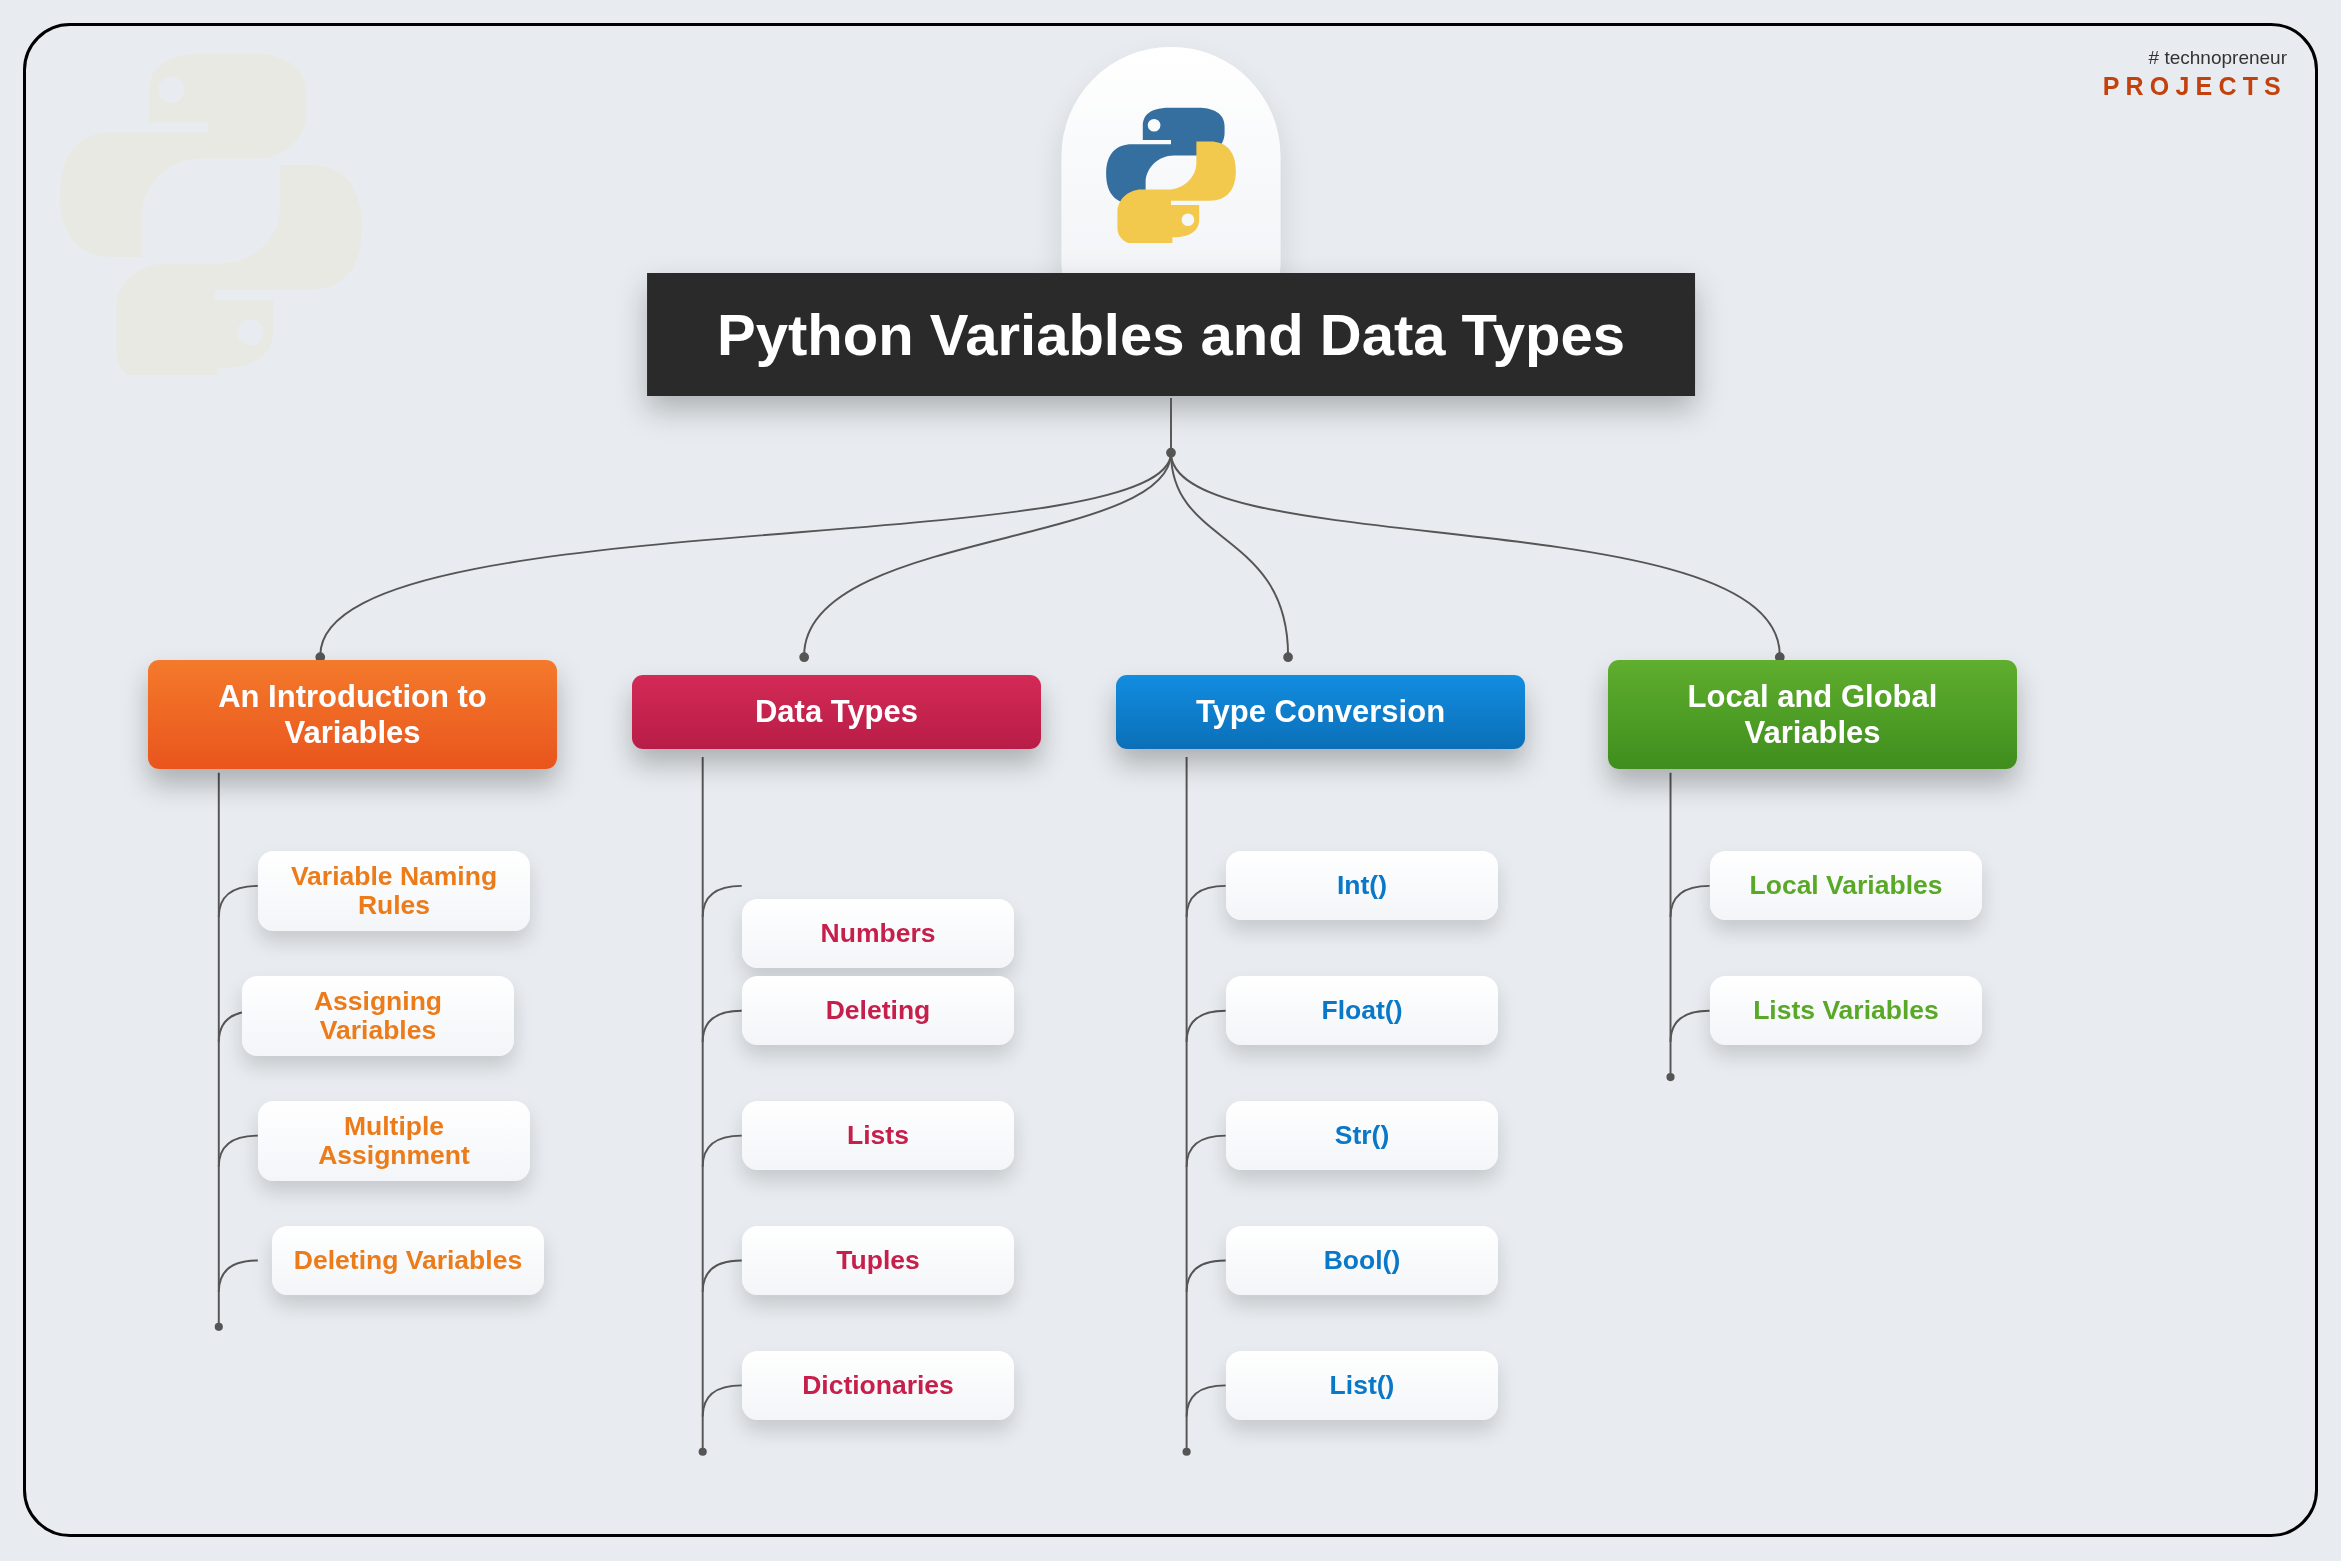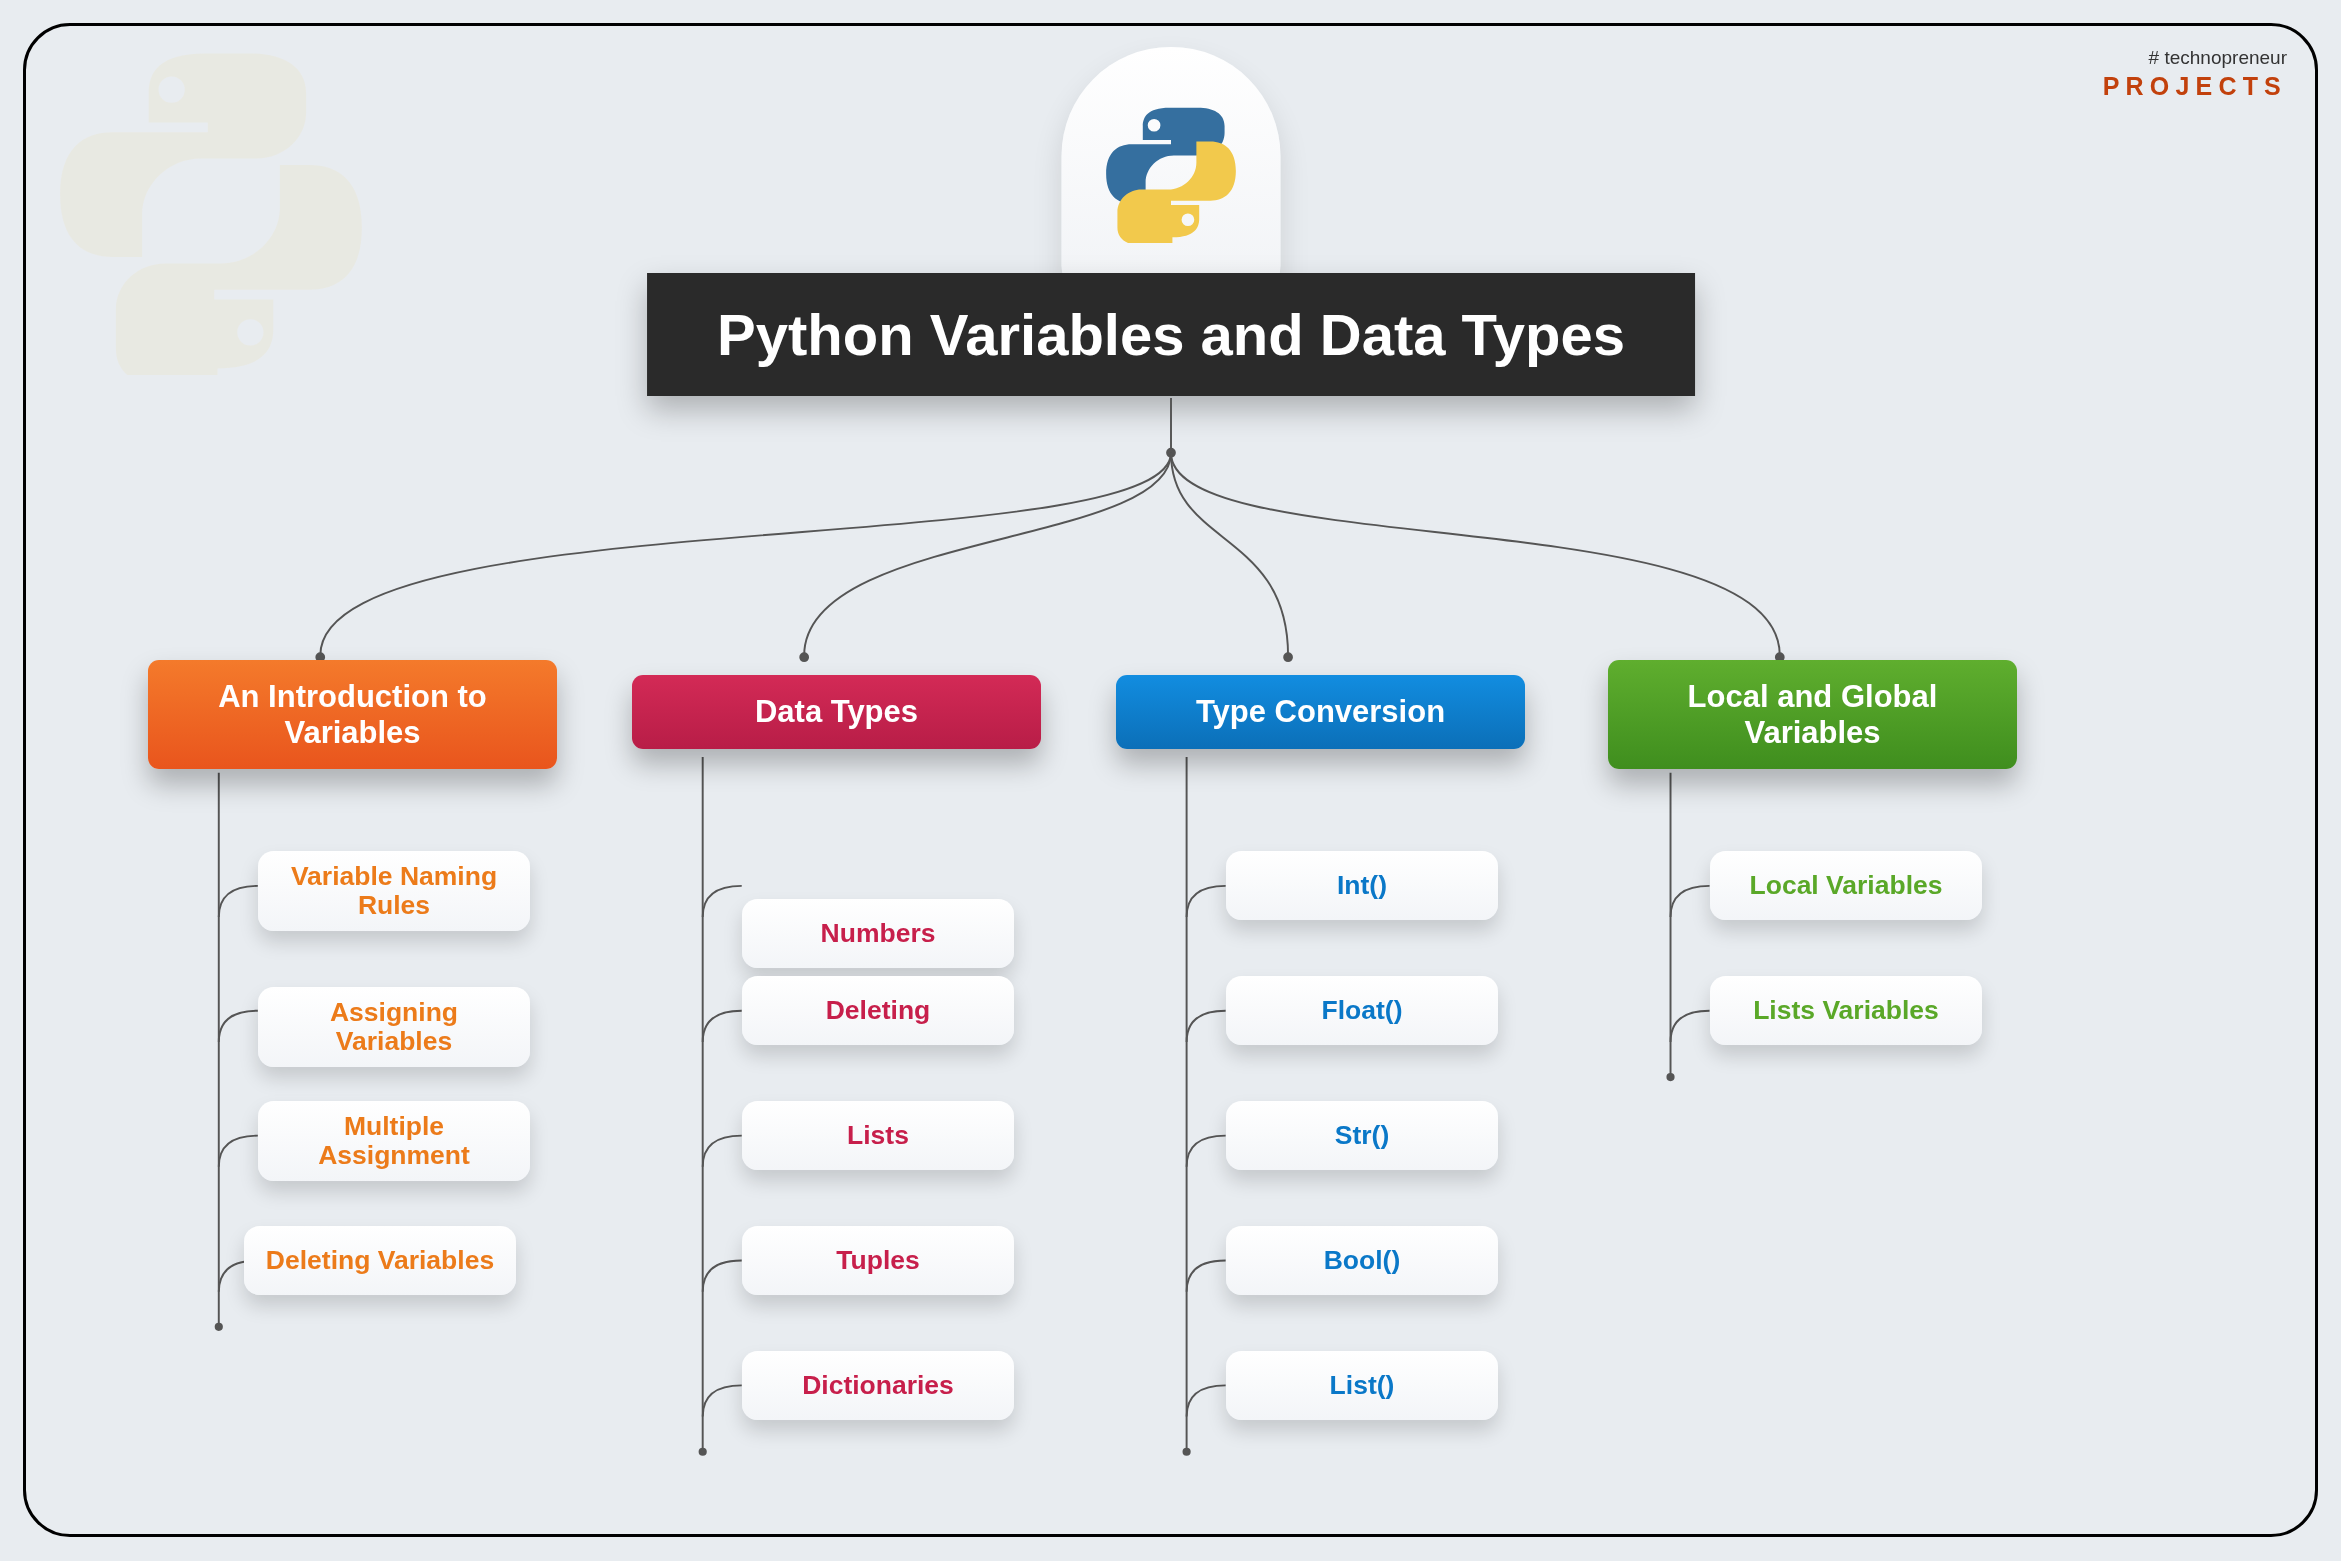--- a/index.html
+++ b/index.html
@@ -205,23 +205,23 @@
       <path d="M2140 1335 C 2140 1295, 2180 1295, 2190 1295"></path>
     </g>
 </svg>
 
 <div class="branch-header b-orange" style="left:148px; top:660px;">An Introduction to Variables</div>
 <div class="branch-header b-red" style="left:632px; top:675px;">Data Types</div>
 <div class="branch-header b-blue" style="left:1116px; top:675px;">Type Conversion</div>
 <div class="branch-header b-green" style="left:1608px; top:660px;">Local and Global Variables</div>
 
 <div class="child t-orange" style="left:258px; top:851px;">Variable Naming Rules</div>
-<div class="child t-orange" style="left:258px; top:976px;margin-top:11px;">Assigning Variables</div>
+<div class="child t-orange" style="left:242px; top:976px;">Assigning Variables</div>
 <div class="child t-orange" style="left:258px; top:1101px;">Multiple Assignment</div>
-<div class="child t-orange" style="left:244px; top:1226px;">Deleting Variables</div>
+<div class="child t-orange" style="left:272px; top:1226px;">Deleting Variables</div>
 
 <div class="child t-red" style="left:742px; top:851px;margin-top:48px;">Numbers</div>
 <div class="child t-red" style="left:742px; top:976px;">Deleting</div>
 <div class="child t-red" style="left:742px; top:1101px;">Lists</div>
 <div class="child t-red" style="left:742px; top:1226px;">Tuples</div>
 <div class="child t-red" style="left:742px; top:1351px;">Dictionaries</div>
 
 <div class="child t-blue" style="left:1226px; top:851px;">Int()</div>
 <div class="child t-blue" style="left:1226px; top:976px;">Float()</div>
 <div class="child t-blue" style="left:1226px; top:1101px;">Str()</div>

